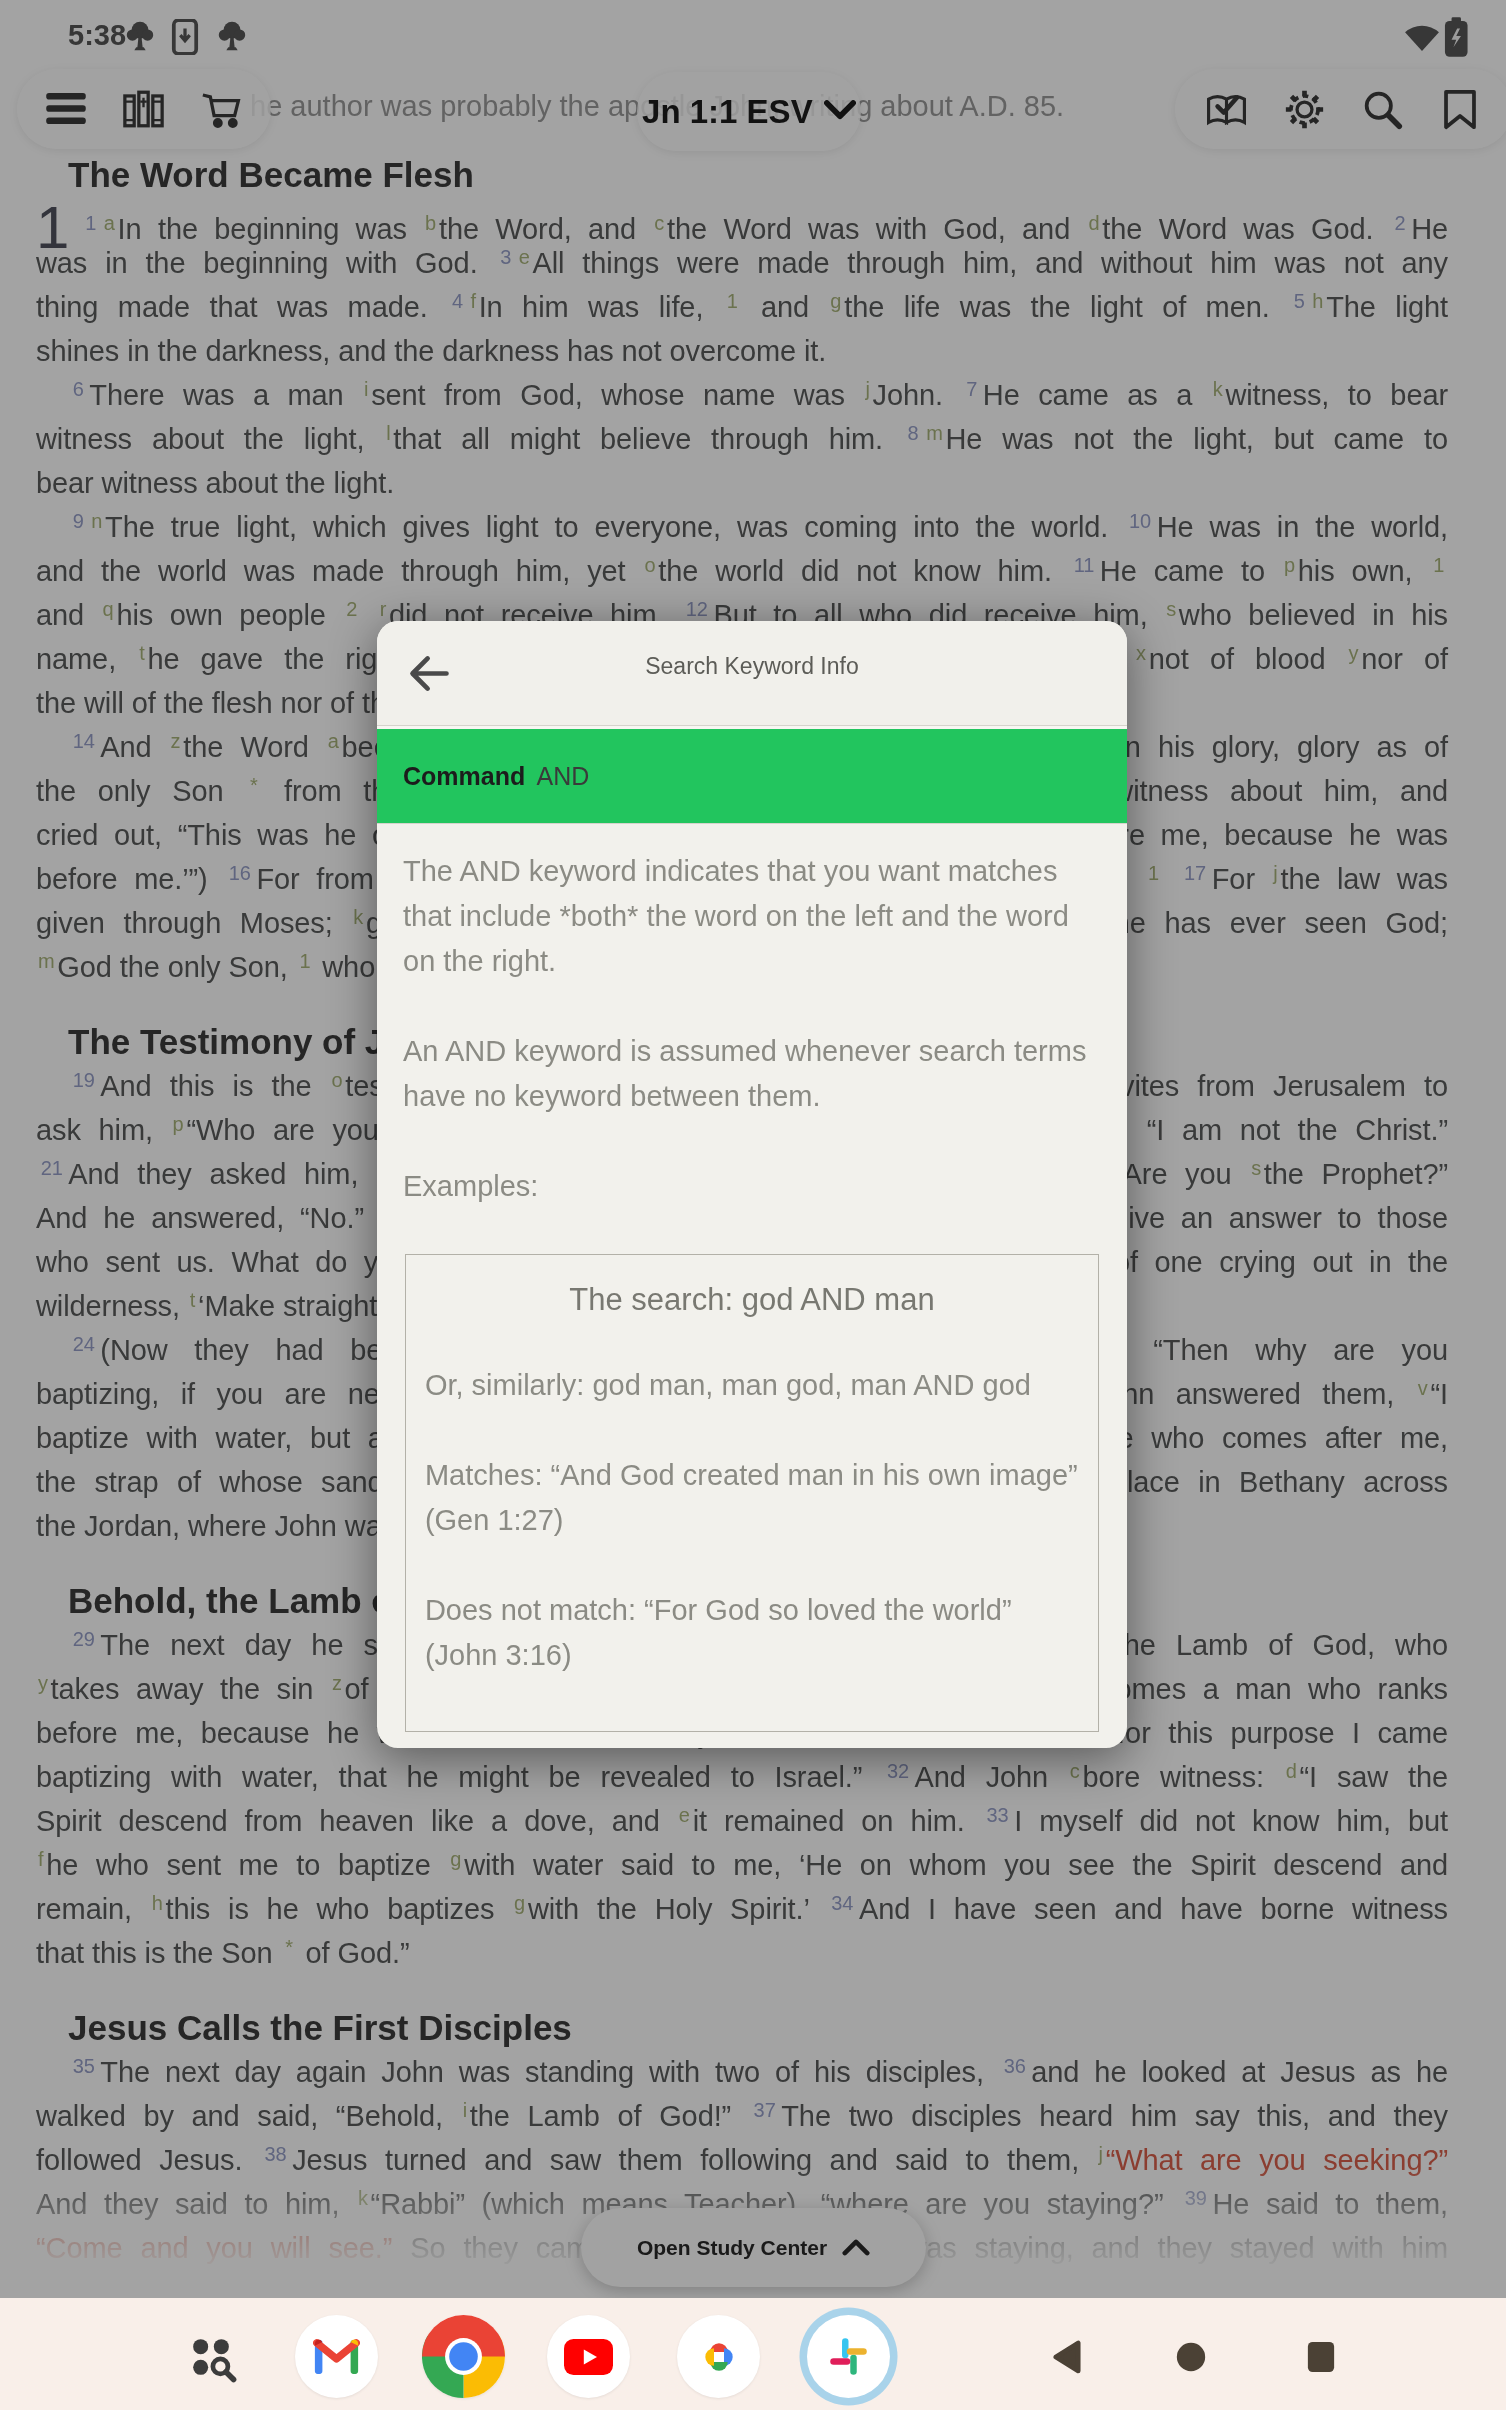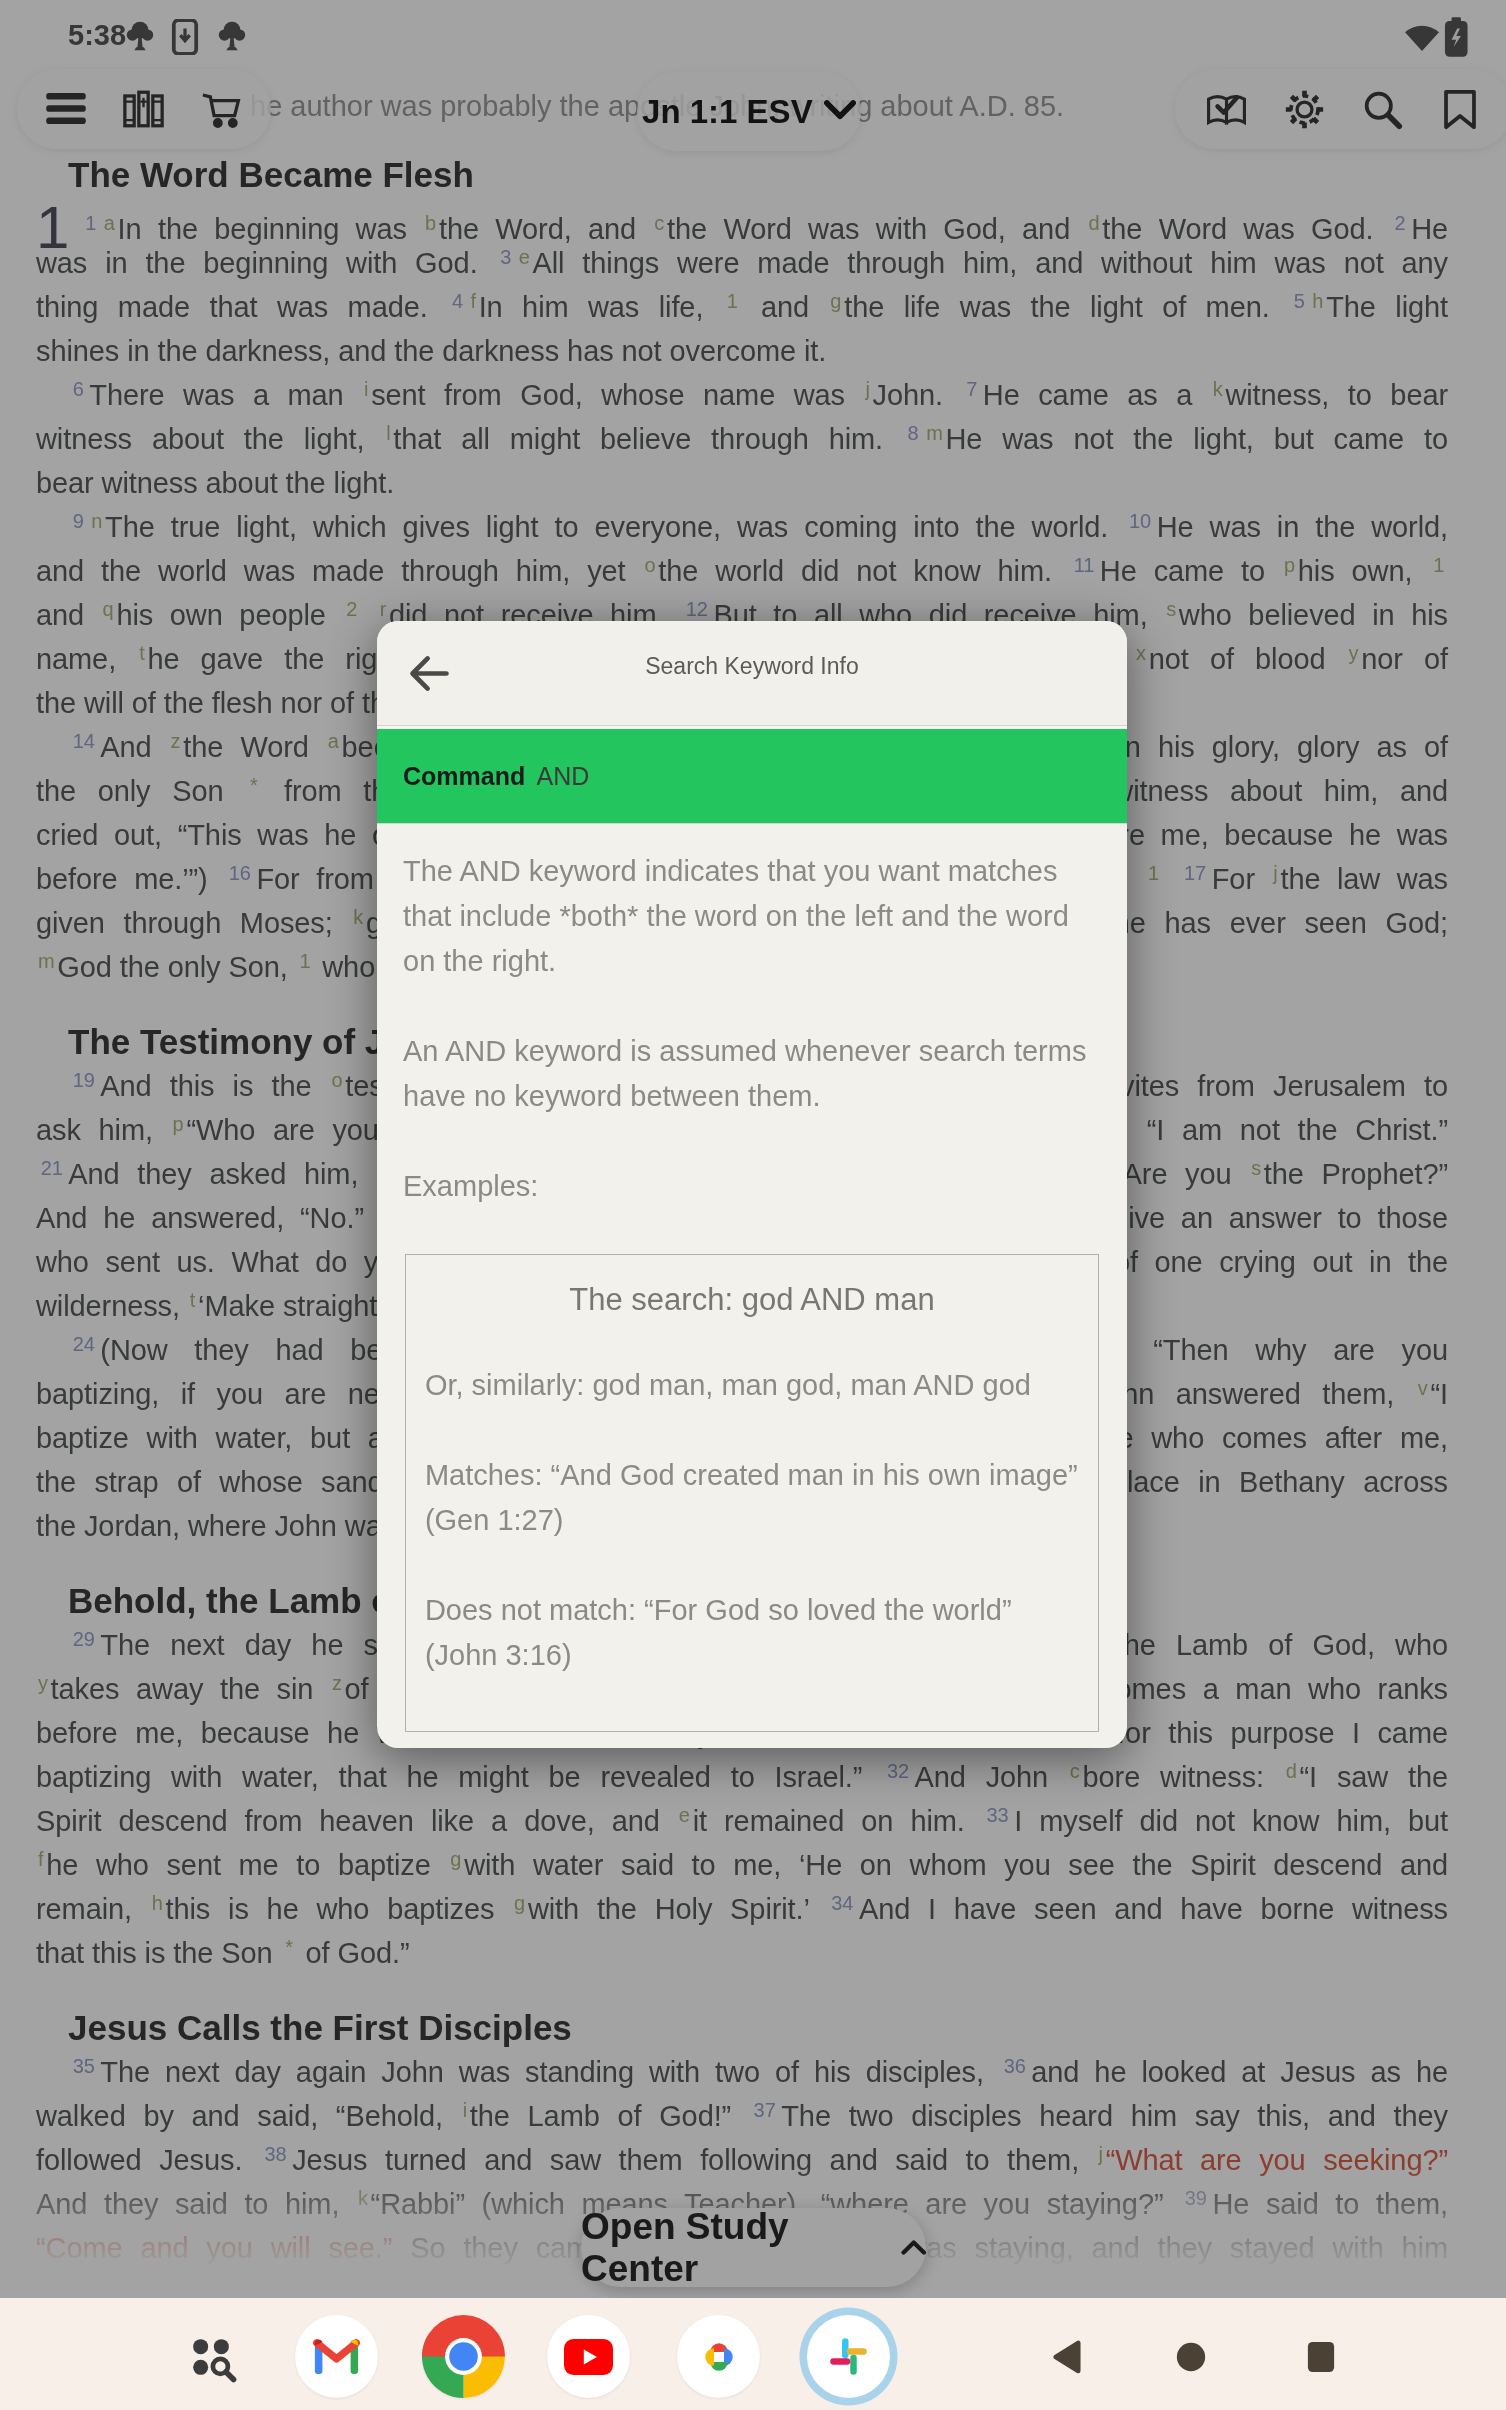--- a/index.html
+++ b/index.html
@@ -34,21 +34,21 @@
   #pill-right{left:1175px;top:69px;width:311px;height:80px;padding:0 13px;}
   #ref-label{font-size:33px;font-weight:600;color:#1d1d1d;}
   .tbicon{width:43px;height:43px;display:flex;align-items:center;justify-content:center;}
   #status-bar{position:absolute;left:0;top:13px;width:1471px;height:47px;z-index:4;}
   #status-time{position:absolute;left:68px;top:5.6px;font-size:29px;font-weight:600;color:#565656;}
   .st-ic{position:absolute;top:5.6px;}
   
   #study-pill{position:absolute;left:581px;top:2208px;width:345px;height:79px;border-radius:40px;
      background:#fdfdfd;z-index:5;display:flex;align-items:center;justify-content:center;gap:15px;
      box-shadow:0 3.8px 17px rgba(0,0,0,0.22);}
-  #study-pill span{font-size:37px;font-weight:600;color:#2a2a2a;}
+  #study-pill span{font-size:21px;font-weight:600;color:#2a2a2a;}
   
   #scrim{position:absolute;left:0;top:0;width:1507px;height:2298px;background:rgba(0,0,0,0.36);z-index:10;}
   
   #modal{position:absolute;left:377px;top:621px;width:750px;height:1127px;background:#f2f1ec;
      border-radius:21px;z-index:20;box-shadow:0 9.4px 47px rgba(0,0,0,0.45);overflow:hidden;}
   #modal-header{position:relative;height:104px;border-bottom:1.9px solid #d5d3cc;background:#f1f0eb;}
   #modal-back{position:absolute;left:28px;top:28px;width:49px;height:49px;cursor:pointer;}
   #modal-title{position:absolute;left:0;right:0;top:32px;text-align:center;font-size:23px;color:#5c5c57;}
   #command-row{height:94px;background:#22c55e;border-top:3.8px solid #f7f6f2;border-bottom:1.9px solid #d5d3cc;
      display:flex;align-items:center;padding:0 26px;font-size:25px;}

